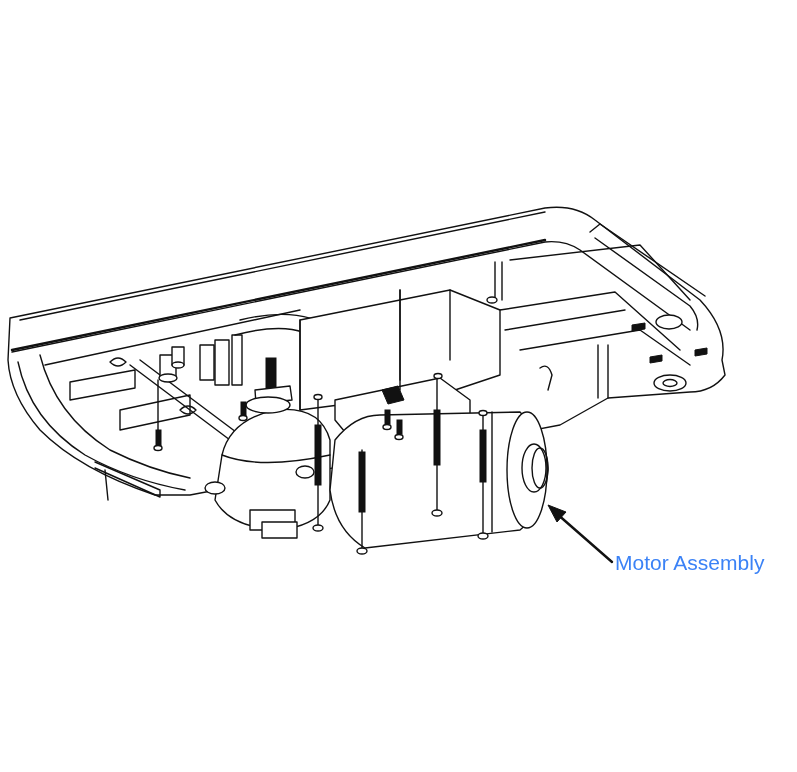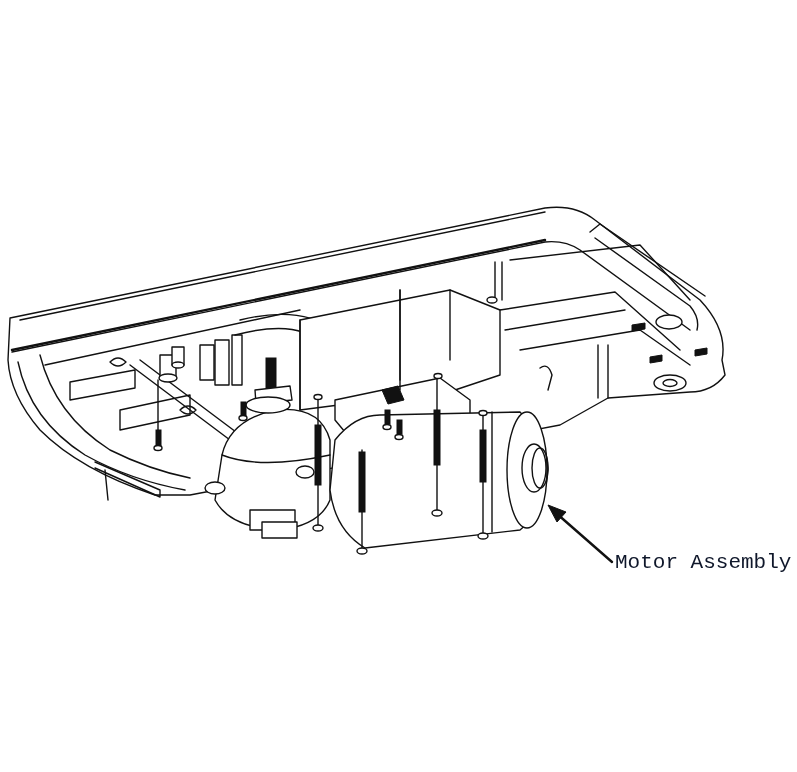--- a/index.html
+++ b/index.html
@@ -4,21 +4,21 @@
 <style>
   html, body { margin: 0; padding: 0; background: #ffffff; }
   body { width: 797px; height: 772px; position: relative; overflow: hidden; }
   #canvas { position: absolute; left: 0; top: 0; width: 797px; height: 772px; }
   .ln { fill: none; stroke: #111; stroke-width: 1.4; stroke-linejoin: round; stroke-linecap: round; }
   .th { fill: none; stroke: #111; stroke-width: 2.4; stroke-linejoin: round; stroke-linecap: round; }
   .fw { fill: #fff; stroke: #111; stroke-width: 1.4; stroke-linejoin: round; }
   .dk { fill: #111; stroke: #111; stroke-width: 1; }
   .label {
     position: absolute; left: 615px; top: 551px;
-    font-family: Liberation Mono, monospace; font-size: 21px; color: #0f172a;
+    font-family: Liberation Sans, sans-serif; font-size: 21px; color: #3b82f6;
     white-space: nowrap;
   }
 </style>
 </head>
 <body>
 
 <svg id="canvas" viewBox="0 0 797 772" xmlns="http://www.w3.org/2000/svg">
 
   <g>
     <path class="fw" d="M10 318 L545 208 Q575 204 595 220 L700 300 Q728 330 722 360 L725 375 Q712 392 690 392 L608 398 L560 425 L190 495 L155 495 Q80 470 40 430 Q10 395 8 360 Z"></path>

